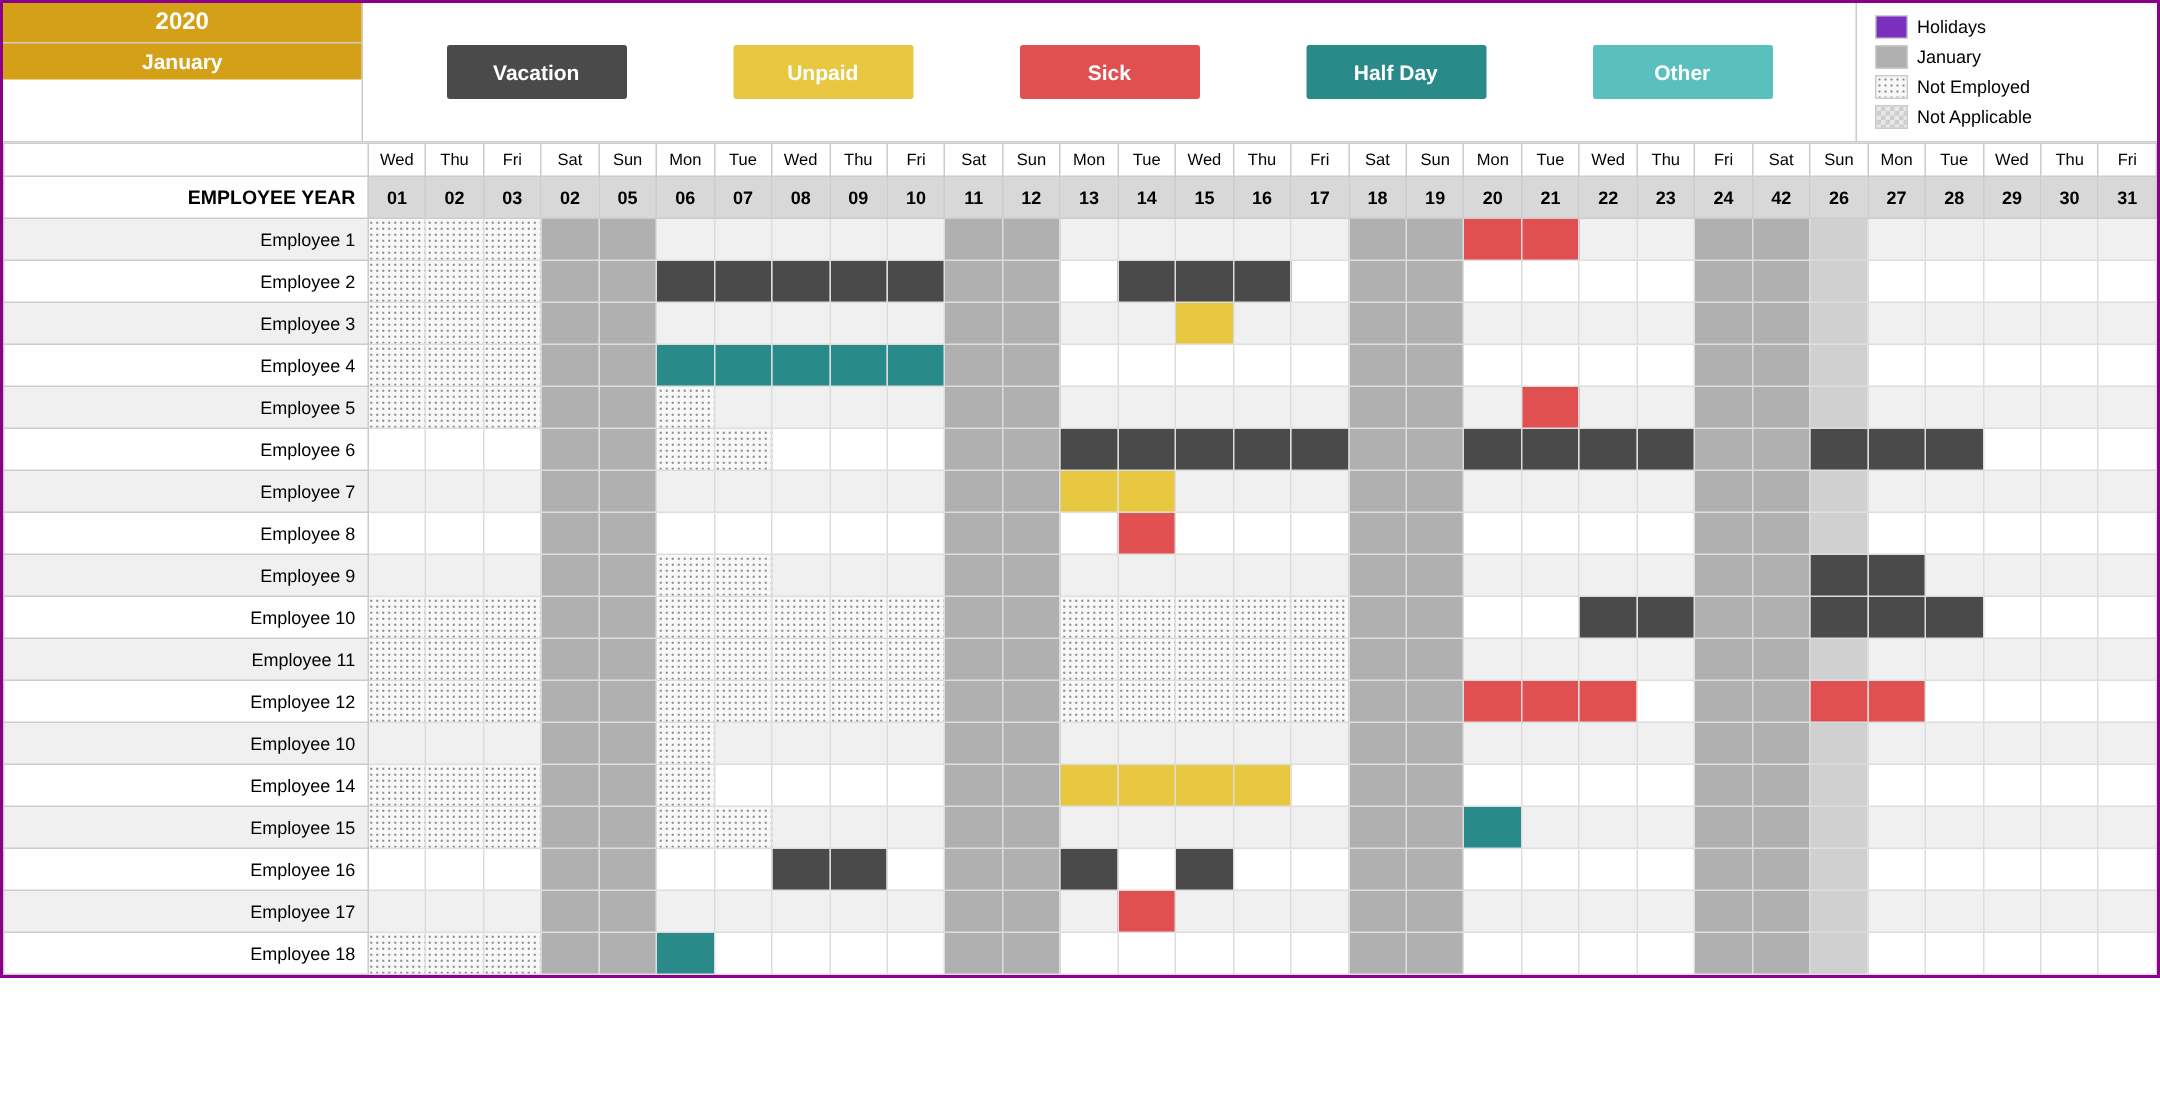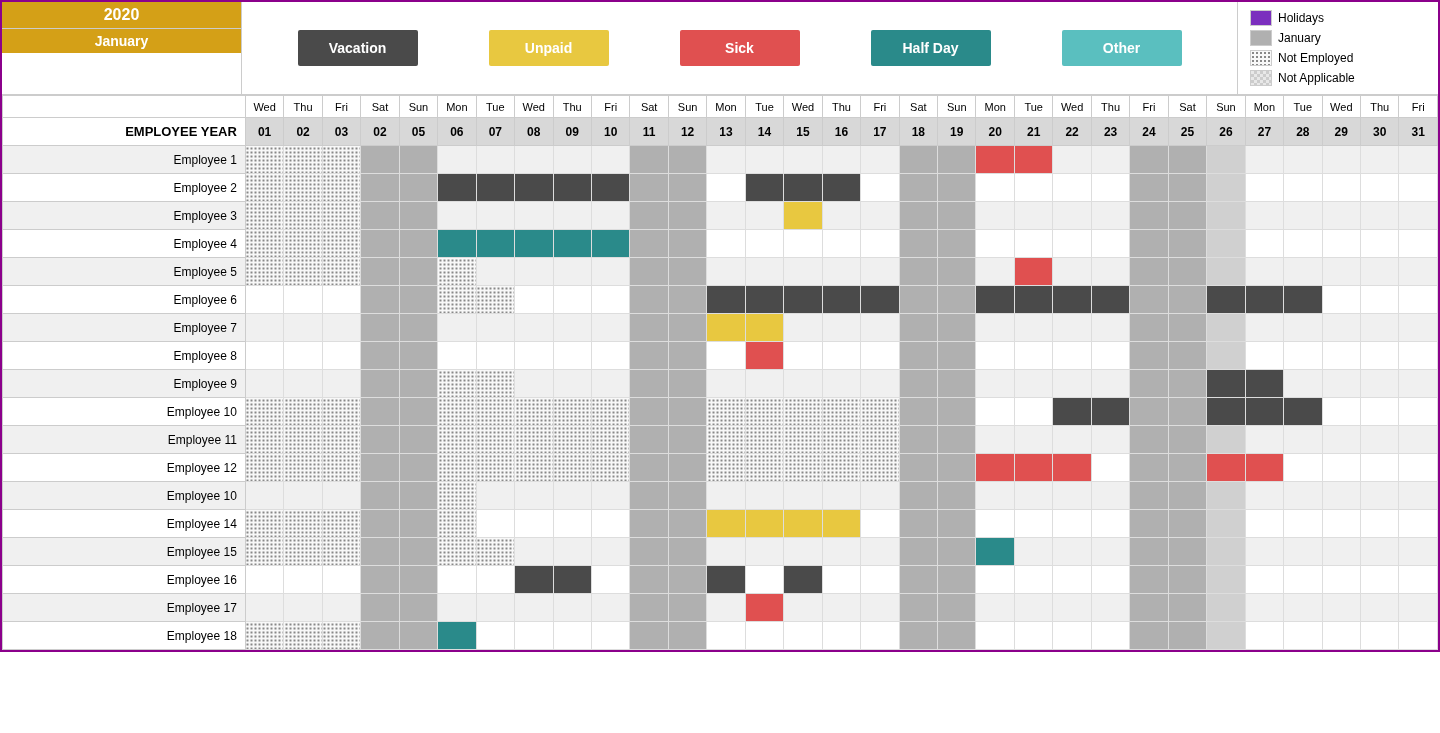--- a/index.html
+++ b/index.html
@@ -143,21 +143,21 @@
             <th style="border: 1px solid rgb(204, 204, 204); font-weight: bold; font-size: 12px; height: 28px; background: rgb(216, 216, 216);">15</th>
             <th style="border: 1px solid rgb(204, 204, 204); font-weight: bold; font-size: 12px; height: 28px; background: rgb(216, 216, 216);">16</th>
             <th style="border: 1px solid rgb(204, 204, 204); font-weight: bold; font-size: 12px; height: 28px; background: rgb(216, 216, 216);">17</th>
             <th style="border: 1px solid rgb(204, 204, 204); font-weight: bold; font-size: 12px; height: 28px; background: rgb(216, 216, 216);">18</th>
             <th style="border: 1px solid rgb(204, 204, 204); font-weight: bold; font-size: 12px; height: 28px; background: rgb(216, 216, 216);">19</th>
             <th style="border: 1px solid rgb(204, 204, 204); font-weight: bold; font-size: 12px; height: 28px; background: rgb(216, 216, 216);">20</th>
             <th style="border: 1px solid rgb(204, 204, 204); font-weight: bold; font-size: 12px; height: 28px; background: rgb(216, 216, 216);">21</th>
             <th style="border: 1px solid rgb(204, 204, 204); font-weight: bold; font-size: 12px; height: 28px; background: rgb(216, 216, 216);">22</th>
             <th style="border: 1px solid rgb(204, 204, 204); font-weight: bold; font-size: 12px; height: 28px; background: rgb(216, 216, 216);">23</th>
             <th style="border: 1px solid rgb(204, 204, 204); font-weight: bold; font-size: 12px; height: 28px; background: rgb(216, 216, 216);">24</th>
-            <th style="border: 1px solid rgb(204, 204, 204); font-weight: bold; font-size: 12px; height: 28px; background: rgb(216, 216, 216);">25</th>
+            <th style="border: 1px solid rgb(204, 204, 204); font-weight: bold; font-size: 12px; height: 28px; background: rgb(216, 216, 216);">42</th>
             <th style="border: 1px solid rgb(204, 204, 204); font-weight: bold; font-size: 12px; height: 28px; background: rgb(216, 216, 216);">26</th>
             <th style="border: 1px solid rgb(204, 204, 204); font-weight: bold; font-size: 12px; height: 28px; background: rgb(216, 216, 216);">27</th>
             <th style="border: 1px solid rgb(204, 204, 204); font-weight: bold; font-size: 12px; height: 28px; background: rgb(216, 216, 216);">28</th>
             <th style="border: 1px solid rgb(204, 204, 204); font-weight: bold; font-size: 12px; height: 28px; background: rgb(216, 216, 216);">29</th>
             <th style="border: 1px solid rgb(204, 204, 204); font-weight: bold; font-size: 12px; height: 28px; background: rgb(216, 216, 216);">30</th>
             <th style="border: 1px solid rgb(204, 204, 204); font-weight: bold; font-size: 12px; height: 28px; background: rgb(216, 216, 216);">31</th>
           </tr>
       </thead>
       <tbody id="emp-tbody">
       <tr style="background: rgb(240, 240, 240);">

